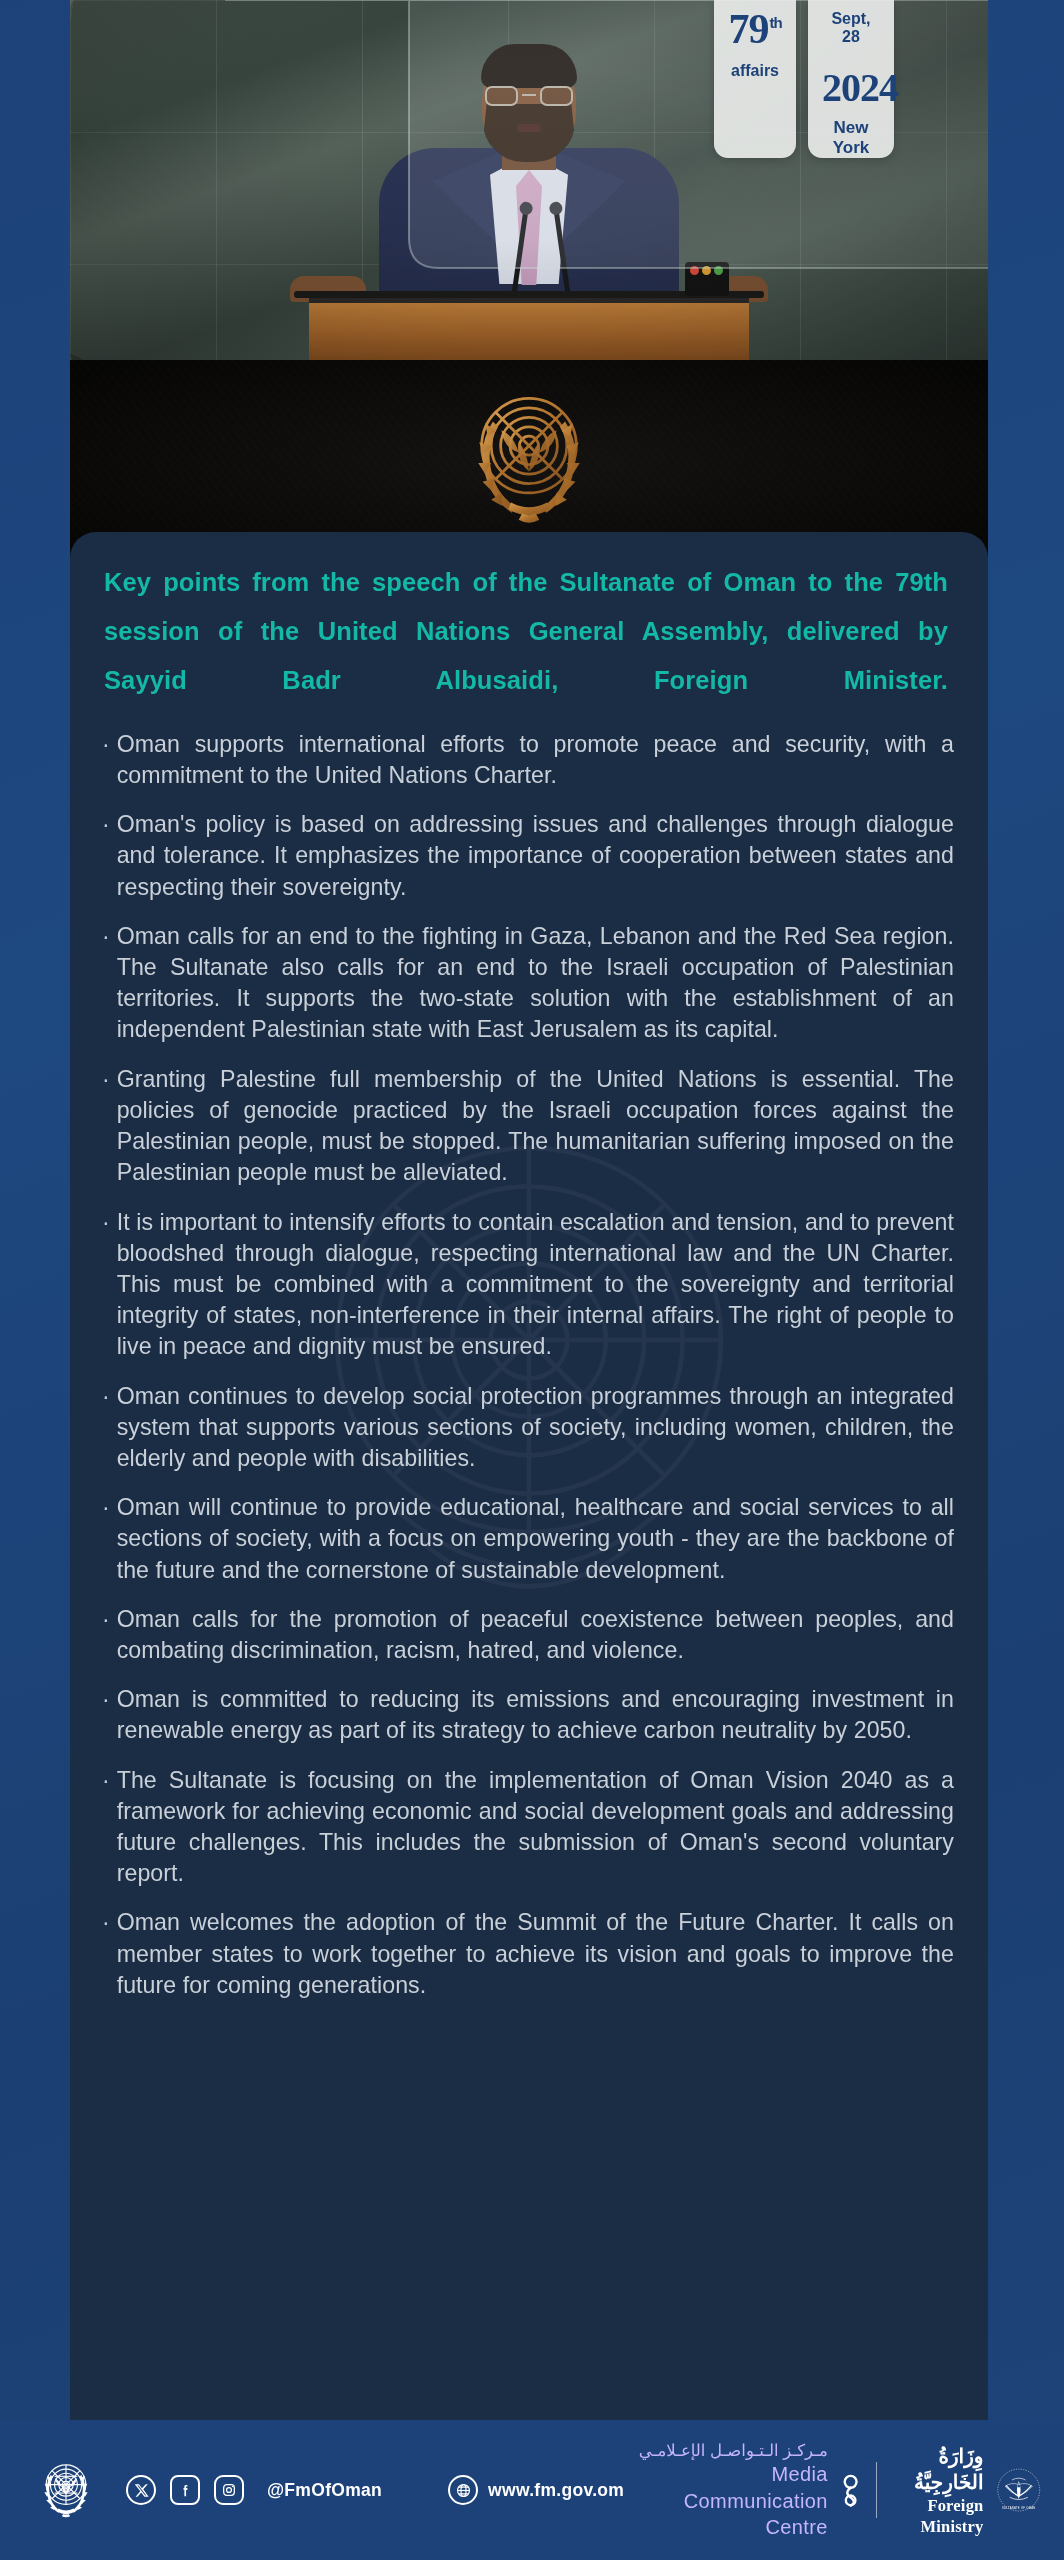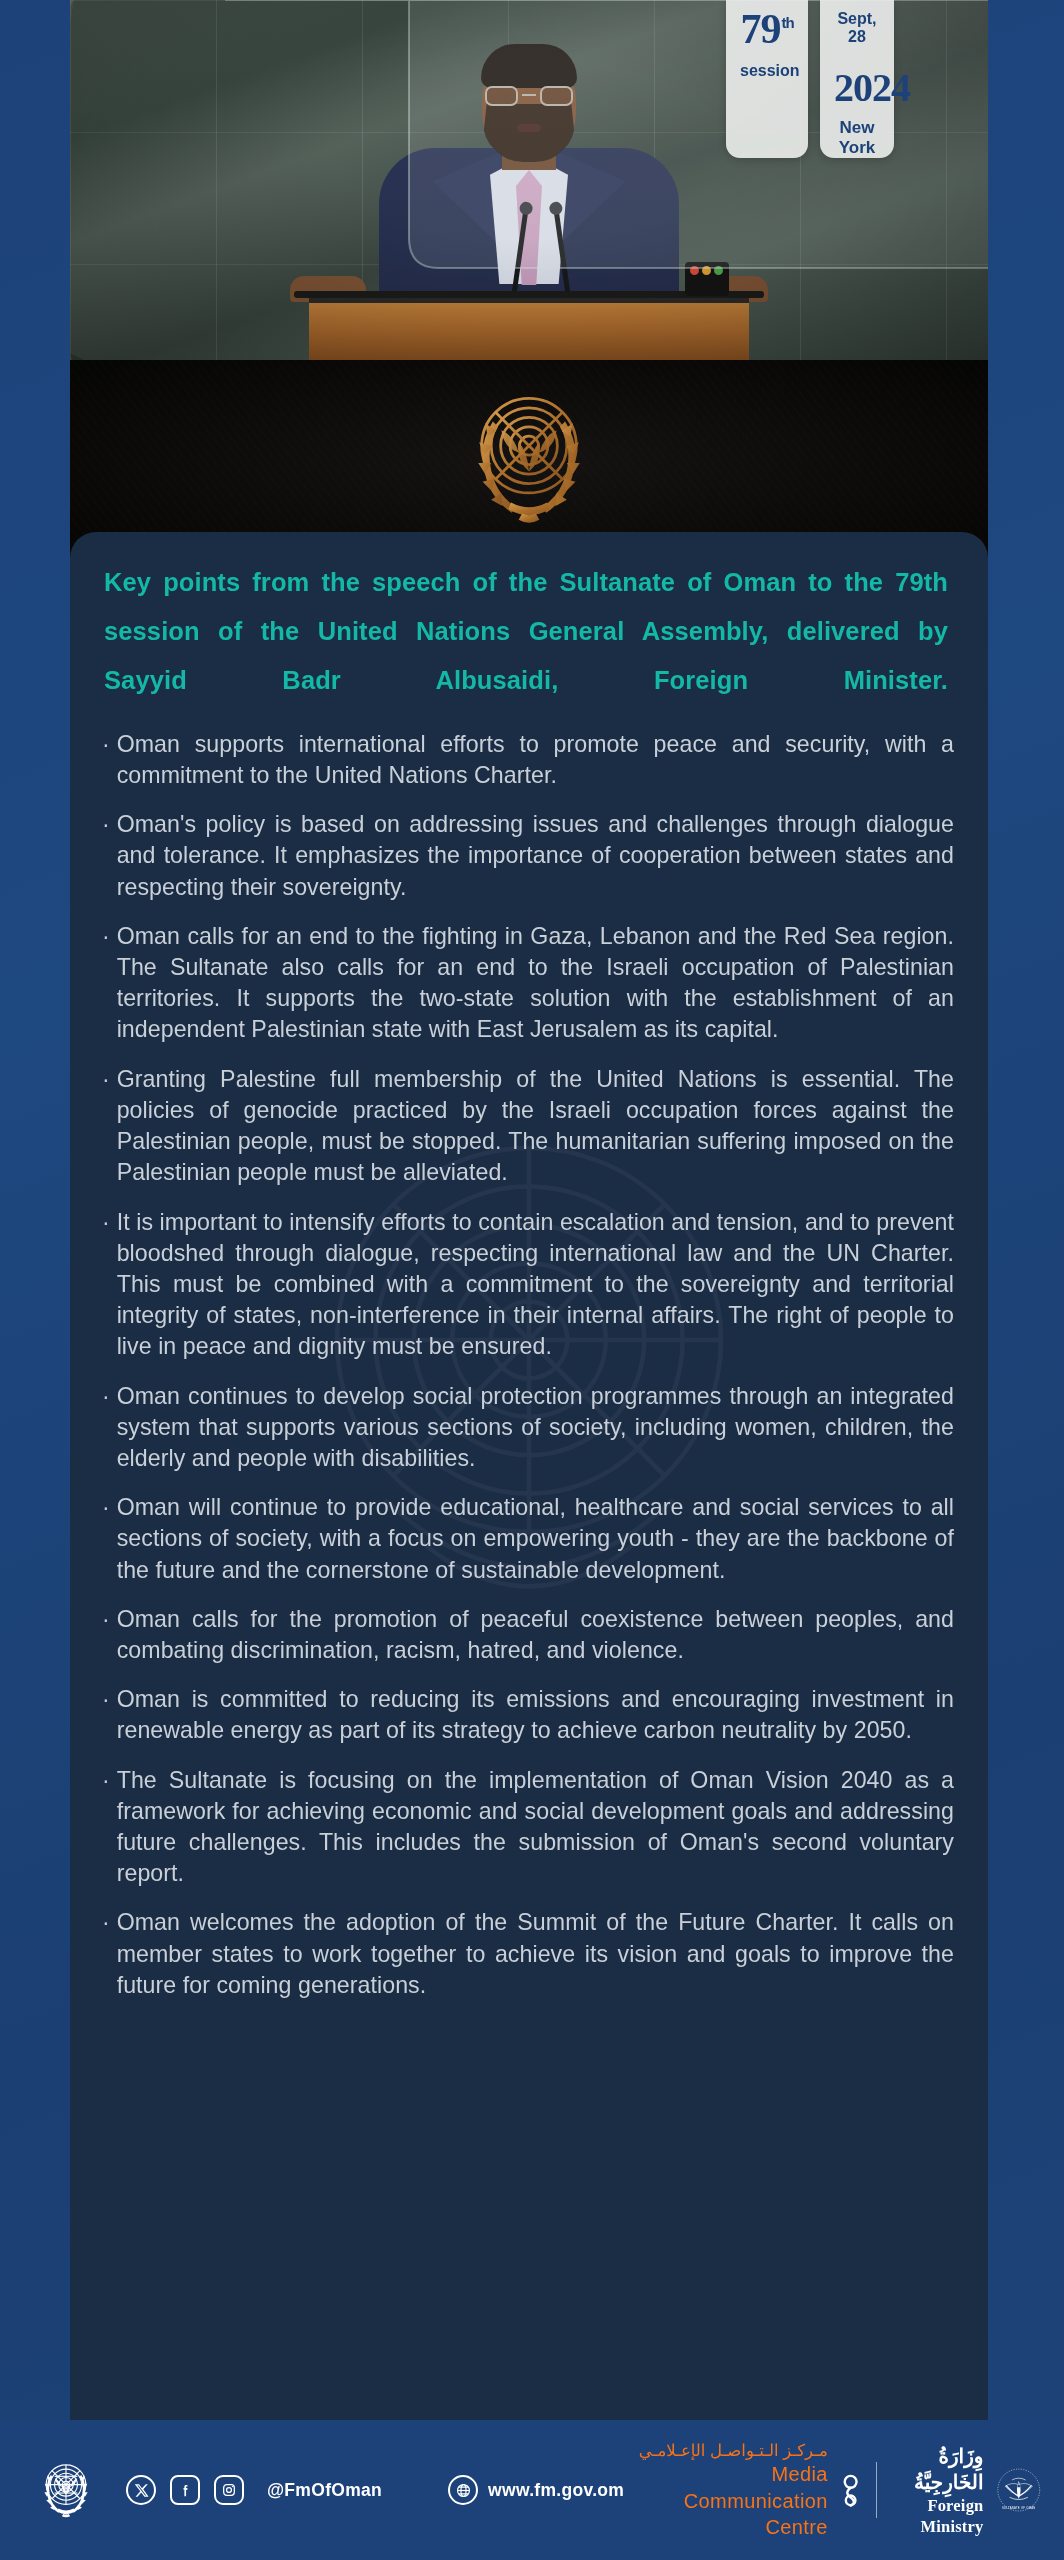--- a/index.html
+++ b/index.html
@@ -159,21 +159,21 @@
   .badges { position: absolute; right: 94px; top: 0; display: flex; gap: 12px; }
   .badge {
     background: rgba(236,238,236,.90);
     border-radius: 0 0 14px 14px;
     color: #1d4279;
     text-align: center;
     padding: 10px 14px 0 14px;
     box-shadow: 0 2px 8px rgba(0,0,0,.18);
   }
   .badge.session { width: 82px; }
-  .badge.place { width: 74px; }
+  .badge.place { width: 86px; }
   .badge-num {
     font-family: "Liberation Serif", serif;
     font-weight: bold; font-size: 42px; line-height: .95; letter-spacing: -1px;
   }
   .badge-sup { font-family: "Liberation Sans", sans-serif; font-size: 15px; font-weight: bold; vertical-align: super; margin-left: 1px; }
   .badge-sub { font-size: 16px; font-weight: bold; margin-top: 12px; }
   .badge-date { font-size: 16px; font-weight: bold; margin-bottom: -2px; }
   .badge-year {
     font-family: "Liberation Serif", serif;
     font-weight: bold; font-size: 40px; line-height: 1; letter-spacing: -1px; margin-top: 24px;
@@ -248,21 +248,21 @@
     color: #fff;
   }
   .s-icon.fb { border-radius: 8px; }
   .s-icon.ig { border-radius: 9px; }
   .handle { color: #fff; font-size: 17.5px; font-weight: bold; letter-spacing: .3px; margin-left: 9px; }
   .web-group { display: flex; align-items: center; gap: 10px; margin-left: 44px; justify-content: space-between; }
   .web-text { color: #fff; font-size: 17.5px; font-weight: bold; letter-spacing: .3px; }
 
   .footer-right { margin-left: auto; display: flex; align-items: center; padding-right: 22px; gap: 16px; }
   .mcc { display: flex; align-items: center; gap: 13px; }
-  .mcc-text { text-align: right; color: #f97316; line-height: 1.32; }
+  .mcc-text { text-align: right; color: #c4b5fd; line-height: 1.32; }
   .mcc-ar { font-size: 16.5px; letter-spacing: 2px; direction: rtl; }
   .mcc-en { font-size: 20px; letter-spacing: .4px; }
   .mcc-mark { width: 26px; height: 46px; }
   .vrule { width: 1px; height: 56px; background: rgba(255,255,255,.55); }
   .fm { display: flex; align-items: center; gap: 13px; }
   .fm-text { text-align: right; color: #fff; line-height: 1.3; }
   .fm-ar { font-family: "Liberation Serif", serif; font-size: 20px; font-weight: bold; direction: rtl; }
   .fm-en { font-family: "Liberation Serif", serif; font-size: 16.5px; font-weight: bold; letter-spacing: .2px; }
   .oman-emblem { width: 62px; height: 62px; }
 </style>
@@ -329,21 +329,21 @@
       <path d="M0 0 H833 V238 Q833 268 803 268 H214 Q184 268 184 238 L184 0 Z" fill="rgba(225,234,230,0.12)" stroke="rgba(214,229,223,0.42)" stroke-width="2"></path>
     </svg>
 
     <div class="hero-vignette"></div>
 
     <div class="badges">
       <div class="badge session">
         <div class="badge-num">
           <span>79</span><span class="badge-sup">th</span>
         </div>
-        <div class="badge-sub">session</div>
+        <div class="badge-sub">affairs</div>
       </div>
       <div class="badge place">
         <div class="badge-date">Sept, 28</div>
         <div class="badge-year">2024</div>
         <div class="badge-city">New York</div>
       </div>
     </div>
   </div>
 
   <div class="emblem-strip">

